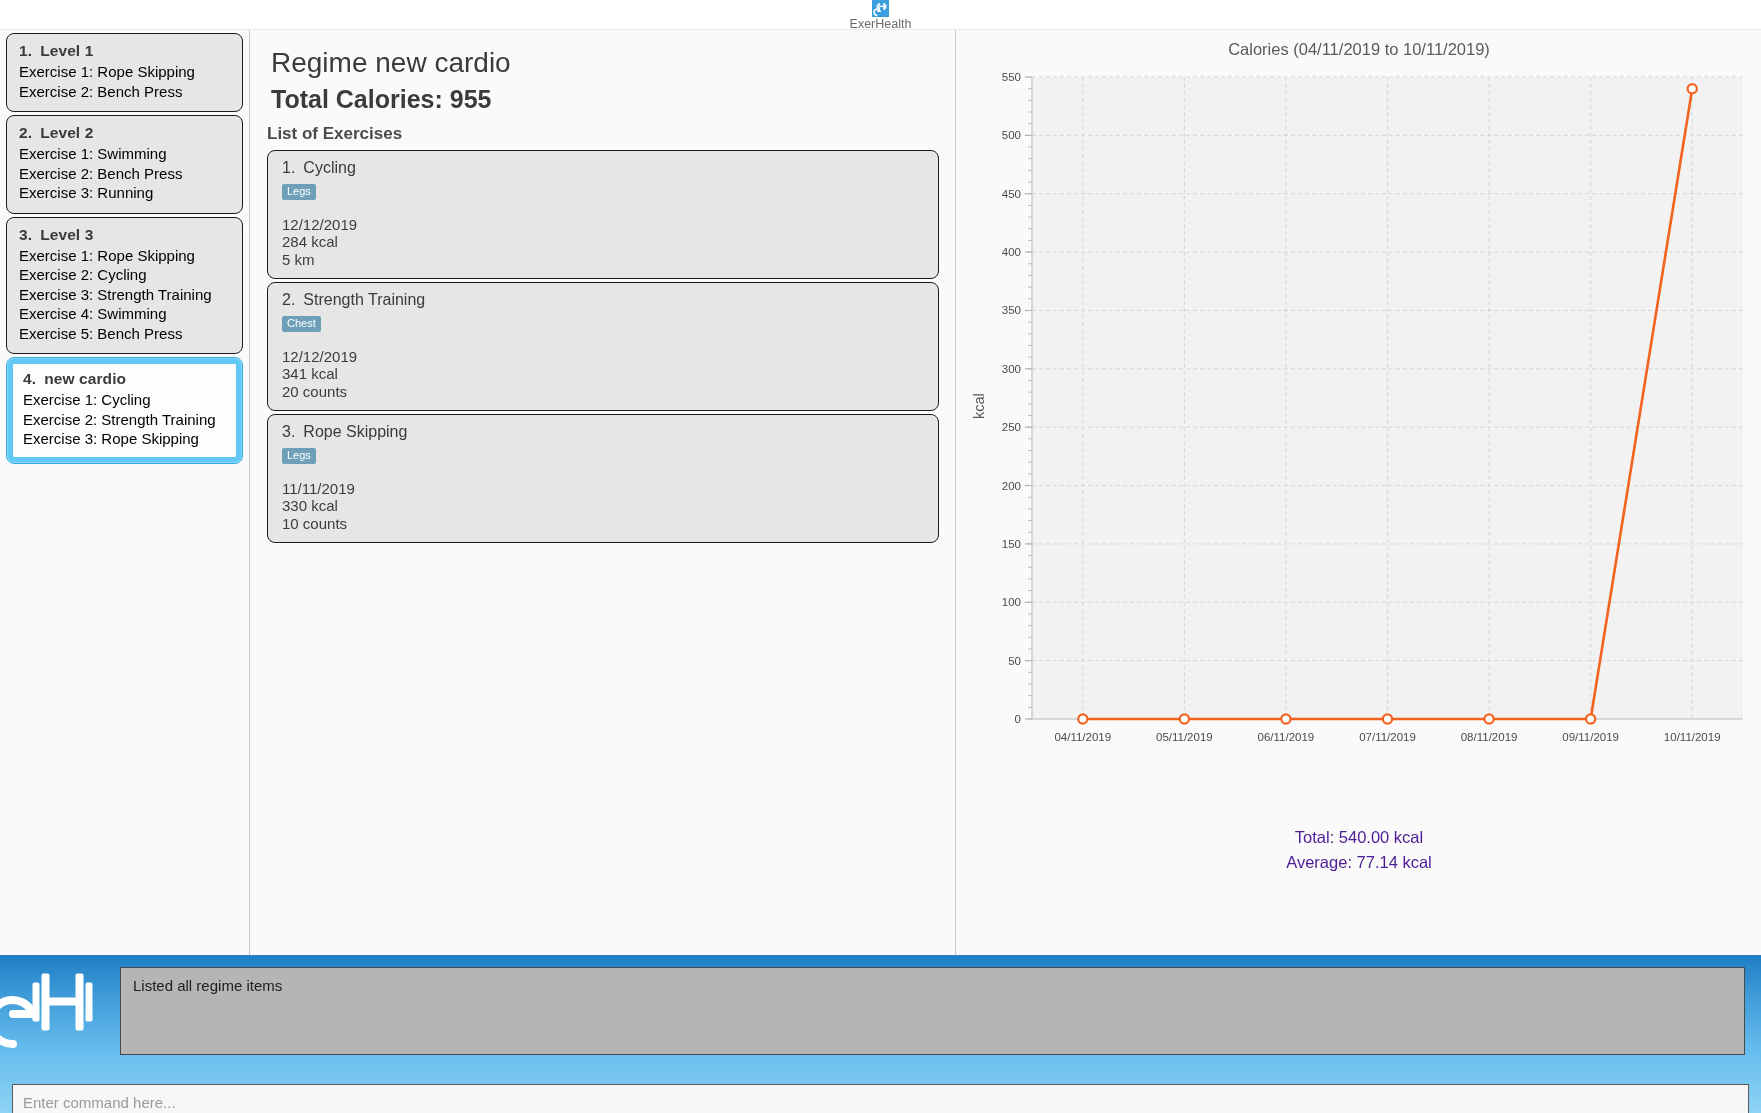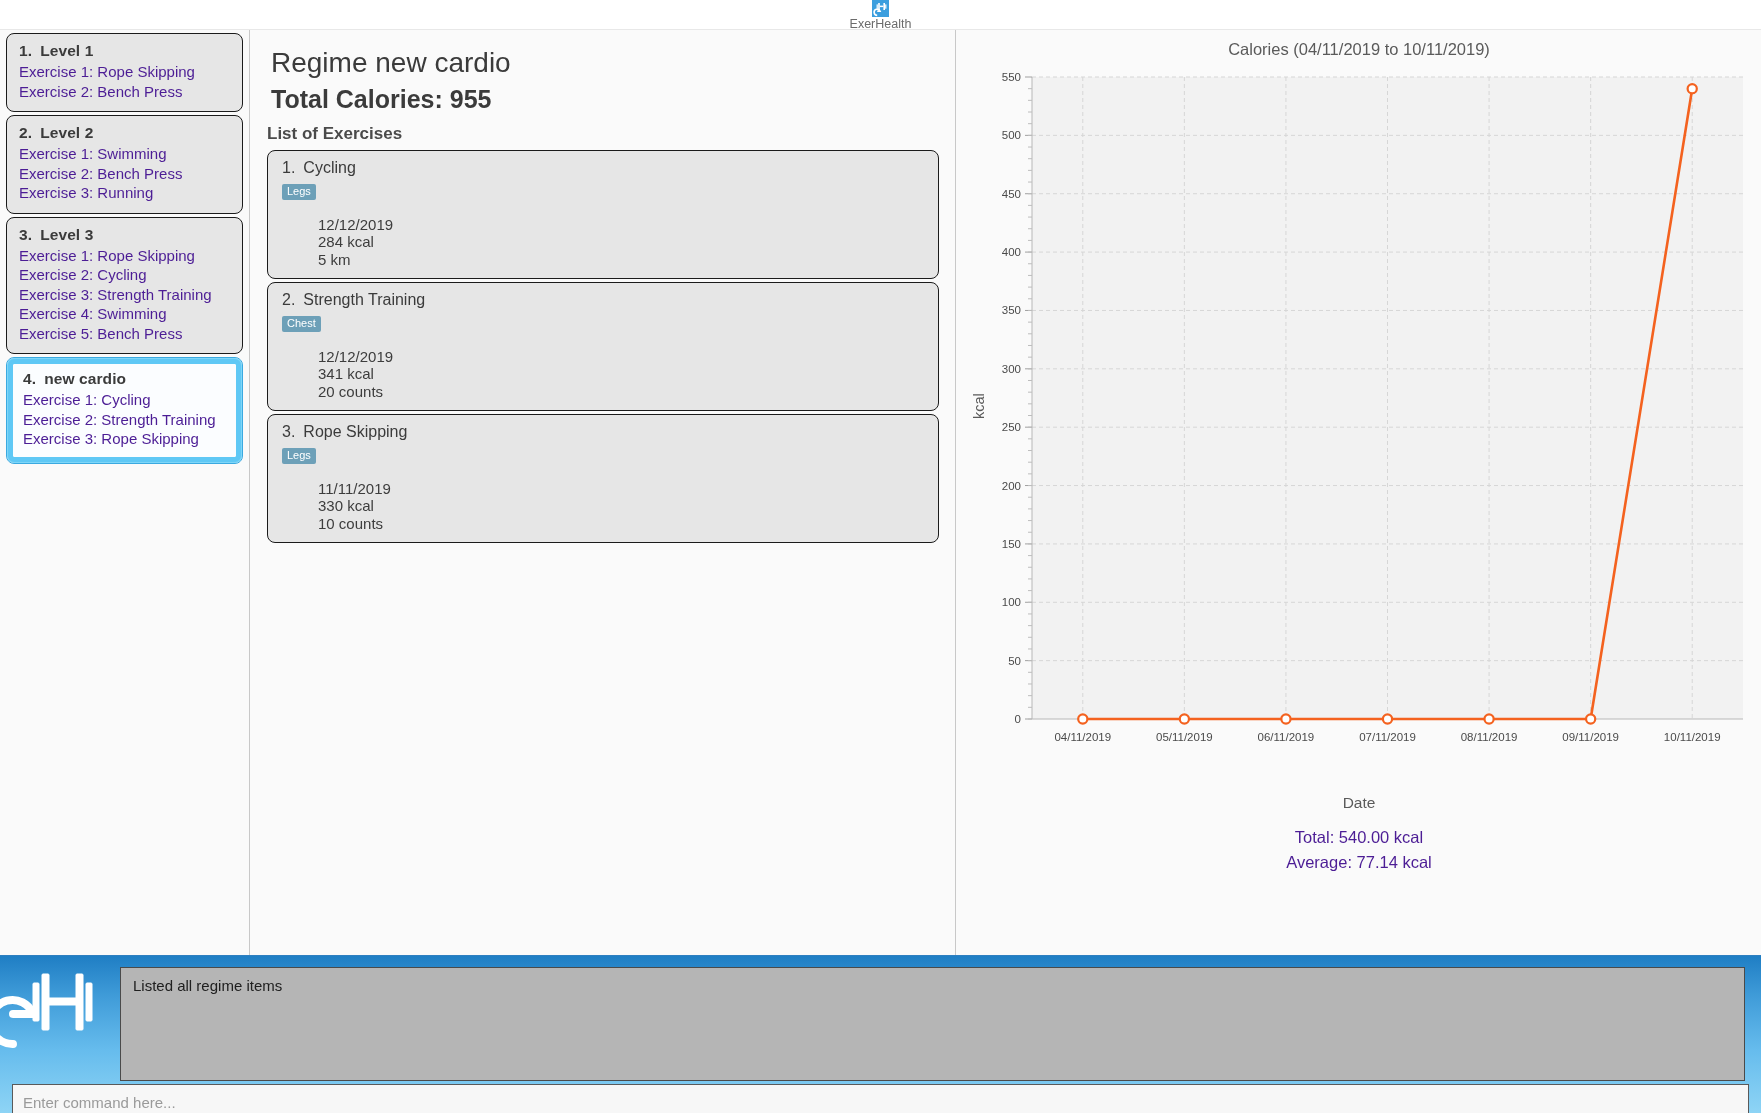--- a/index.html
+++ b/index.html
@@ -57,21 +57,21 @@
     outline-offset: -7px;
     box-shadow: 0 0 0 6px #7fd6f8 inset;
     padding: 12px 16px 14px 16px;
   }
   .regime-title {
     font-size: 15.5px; font-weight: bold; color: #3b3b3b;
     margin-bottom: 2px; letter-spacing: .1px;
   }
   .regime-title .num { font-weight: bold; margin-right: 8px; }
   .regime-ex {
-    font-size: 15px; color: #4c1d95; line-height: 19.5px;
+    font-size: 15px; color: #000000; line-height: 19.5px;
   }
 
   
   .middle {
     position: absolute; left: 251px; top: 0; width: 705px; height: 925px;
     background: #fafafa; border-right: 1px solid #c8c8c8;
     padding: 0 16px;
   }
   .regime-heading {
     font-size: 28px; color: #3b3b3b; font-weight: normal;
@@ -100,21 +100,21 @@
   .ex-badge {
     display: inline-block;
     background: #6da0b8;
     color: #ffffff;
     font-size: 11px;
     padding: 1.5px 5px 2.5px 5px;
     border-radius: 2px;
     line-height: 12px;
     margin-bottom: 16px;
   }
-  .ex-line { font-size: 15px; color: #3d3d3d; line-height: 17.5px; margin-left: 36px; }
+  .ex-line { font-size: 15px; color: #3d3d3d; line-height: 17.5px; }
 
   
   .chartpanel {
     position: absolute; left: 957px; top: 0; width: 804px; height: 925px;
     background: #fafafa;
   }
   .chart-title {
     text-align: center; font-size: 16.5px; color: #5a5a5a;
     margin-top: 10px;
   }
@@ -137,21 +137,21 @@
   .console {
     position: absolute; left: 0; top: 955px; width: 1761px; height: 158px;
     background: linear-gradient(180deg,#1f7ec4 0%,#3f9bd8 25%,#66bced 60%,#8ed4f5 100%);
     border-top: 1px solid #2e7fc0;
   }
   .logo-box {
     position: absolute; left: 0; top: 0; width: 118px; height: 108px;
   }
   .output-box {
     position: absolute; left: 120px; top: 11px;
-    width: 1625px; height: 114px;
+    width: 1625px; height: 88px;
     background: #b5b5b5;
     border: 1.5px solid #4a4a4a;
   }
   .output-text {
     font-size: 15px; color: #202020; padding: 9px 12px;
   }
   .cmd-input {
     position: absolute; left: 12px; top: 128px;
     width: 1737px; height: 36px;
     background: #f7f7f7; border: 1px solid #5a5a5a;
@@ -369,21 +369,20 @@
           <text x="735.2142857142857" y="682" text-anchor="middle" font-family="&quot;Liberation Sans&quot;, sans-serif" font-size="11.5" fill="#4a4a4a">10/11/2019</text>
           <polyline points="125.78571428571428,660 227.35714285714286,660 328.92857142857144,660 430.5,660 532.0714285714286,660 633.6428571428571,660 735.2142857142857,29.67272727272723" fill="none" stroke="#f4621f" stroke-width="2.6" stroke-linejoin="round"></polyline>
           <circle cx="125.78571428571428" cy="660" r="4.6" fill="#ffffff" stroke="#f4621f" stroke-width="2.2"></circle>
           <circle cx="227.35714285714286" cy="660" r="4.6" fill="#ffffff" stroke="#f4621f" stroke-width="2.2"></circle>
           <circle cx="328.92857142857144" cy="660" r="4.6" fill="#ffffff" stroke="#f4621f" stroke-width="2.2"></circle>
           <circle cx="430.5" cy="660" r="4.6" fill="#ffffff" stroke="#f4621f" stroke-width="2.2"></circle>
           <circle cx="532.0714285714286" cy="660" r="4.6" fill="#ffffff" stroke="#f4621f" stroke-width="2.2"></circle>
           <circle cx="633.6428571428571" cy="660" r="4.6" fill="#ffffff" stroke="#f4621f" stroke-width="2.2"></circle>
           <circle cx="735.2142857142857" cy="29.67272727272723" r="4.6" fill="#ffffff" stroke="#f4621f" stroke-width="2.2"></circle>
         </svg>
-      <div class="axis-xlabel">Date</div>
     </div>
     <div class="stats">
       <div>Total: 540.00 kcal</div>
       <div>Average: 77.14 kcal</div>
     </div>
   </div>
 </div>
 
 <div class="console">
   <div class="logo-box">

